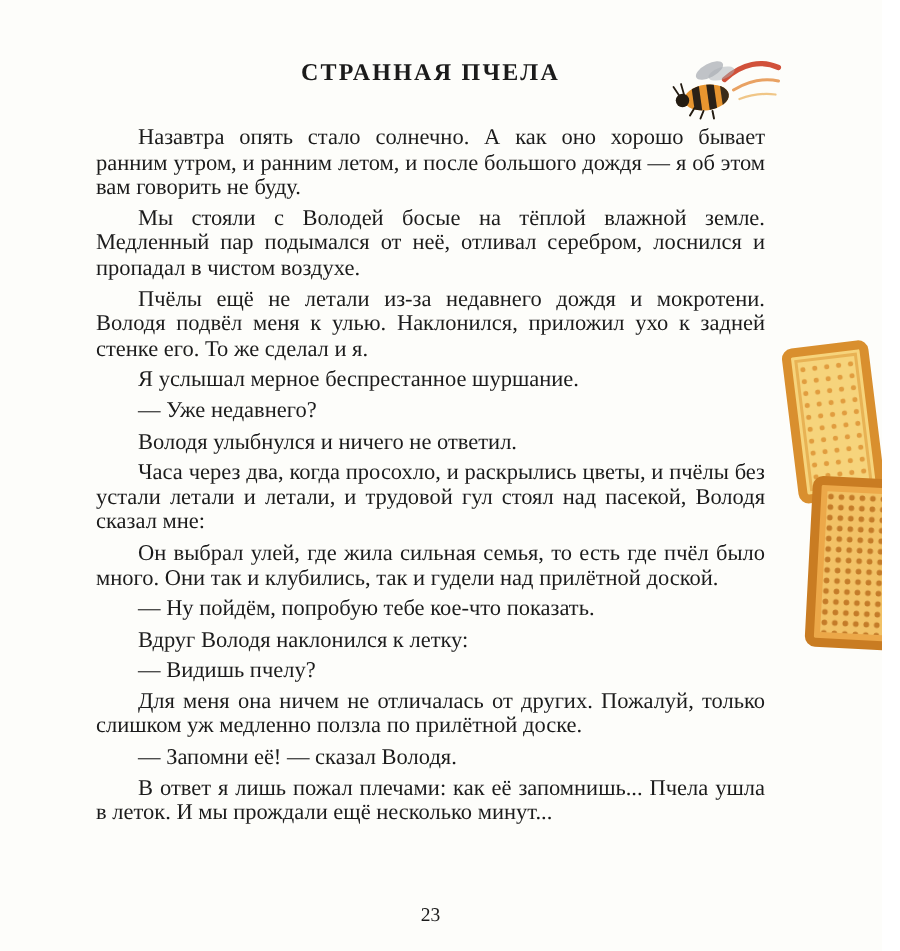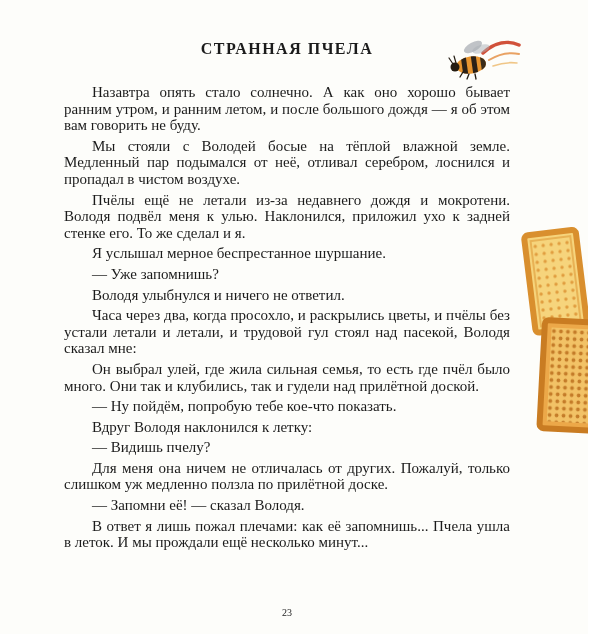--- a/index.html
+++ b/index.html
@@ -37,21 +37,21 @@
     text-indent: 28px;
     hyphens: auto;
     -webkit-hyphens: auto;
   }
   .page-number {
     position: absolute;
     bottom: 16px;
     left: 60px;
     width: 454px;
     text-align: center;
-    font-size: 10px;
+    font-size: 13px;
   }
   .bee-illustration {
     position: absolute;
     left: 443px;
     top: 36px;
     width: 78px;
     height: 48px;
   }
   .frames-illustration {
     position: absolute;
@@ -115,21 +115,21 @@
         <rect x="29" y="105" width="58" height="94" fill="url(#cells2)"></rect>
       </g>
     </svg>
   </div>
 
   <div class="text-block">
     <p>Назавтра опять стало солнечно. А как оно хорошо бывает ранним утром, и ранним летом, и после большого дождя — я об этом вам говорить не буду.</p>
     <p>Мы стояли с Володей босые на тёплой влажной земле. Медленный пар подымался от неё, отливал серебром, лоснился и пропадал в чистом воздухе.</p>
     <p>Пчёлы ещё не летали из-за недавнего дождя и мокротени. Володя подвёл меня к улью. Наклонился, приложил ухо к задней стенке его. То же сделал и я.</p>
     <p>Я услышал мерное беспрестанное шуршание.</p>
-    <p>— Уже запомнишь?</p>
+    <p>— Уже недавнего?</p>
     <p>Володя улыбнулся и ничего не ответил.</p>
     <p>Часа через два, когда просохло, и раскрылись цветы, и пчёлы без устали летали и летали, и трудовой гул стоял над пасекой, Володя сказал мне:</p>
     <p>Он выбрал улей, где жила сильная семья, то есть где пчёл было много. Они так и клубились, так и гудели над прилётной доской.</p>
     <p>— Ну пойдём, попробую тебе кое-что показать.</p>
     <p>Вдруг Володя наклонился к летку:</p>
     <p>— Видишь пчелу?</p>
     <p>Для меня она ничем не отличалась от других. Пожалуй, только слишком уж медленно ползла по прилётной доске.</p>
     <p>— Запомни её! — сказал Володя.</p>
     <p>В ответ я лишь пожал плечами: как её запомнишь... Пчела ушла в леток. И мы прождали ещё несколько минут...</p>
   </div>

